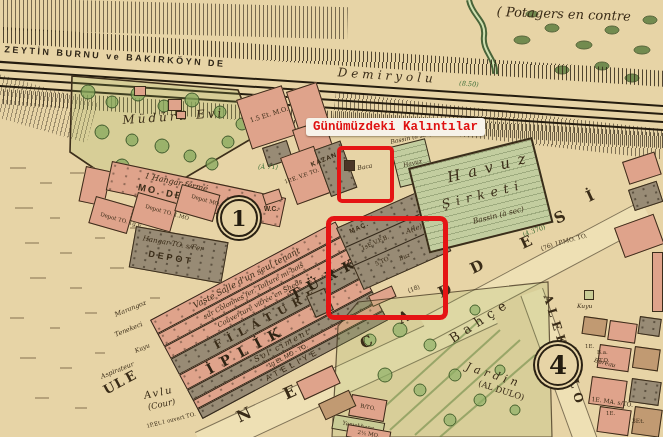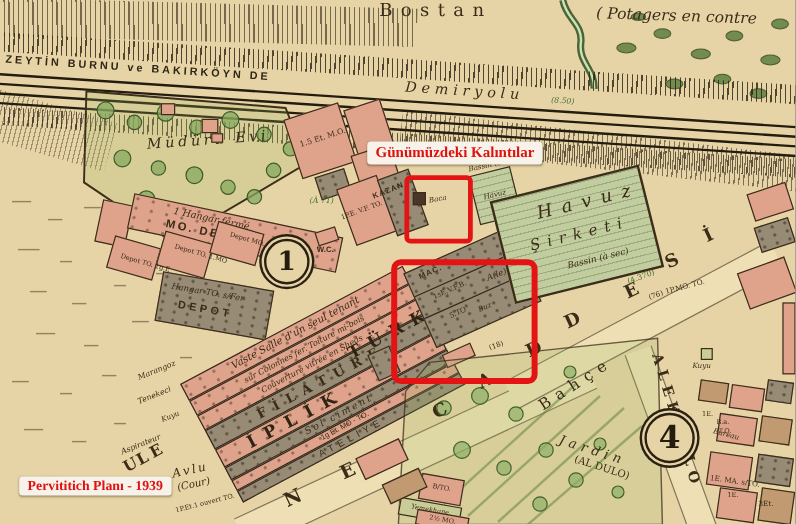--- a/index.html
+++ b/index.html
@@ -19,21 +19,21 @@
   .dark{background:#4a3527;}
   .hatch{position:absolute;left:0;right:0;background-image:repeating-linear-gradient(88deg,rgba(42,32,17,.8) 0 1px,transparent 1px 4px);}
   .hatchband{position:absolute;background-image:repeating-linear-gradient(88deg,rgba(42,32,17,.7) 0 1px,transparent 1px 4px);transform-origin:0 0;}
   .track{position:absolute;left:0;right:0;height:6px;border-top:2px solid #241c0f;border-bottom:2px solid #241c0f;}
   .rail{position:absolute;transform-origin:0 0;}
   .street{position:absolute;background:#eee0b4;border-top:1px solid rgba(59,45,26,.6);border-bottom:1px solid rgba(59,45,26,.6);transform-origin:0 0;}
   .strip{position:absolute;left:0;right:0;border:1.4px solid #33281a;box-sizing:border-box;display:flex;align-items:center;justify-content:center;overflow:hidden;}
   .circ{position:absolute;border:2.2px solid #2a2113;border-radius:50%;background:#e7d4a6;display:flex;align-items:center;justify-content:center;color:#241c0f;font-weight:bold;box-shadow:0 0 0 2px #e7d4a6,0 0 0 4px #2a2113;font-family:"DejaVu Serif",serif;}
   .pool{background-color:#c2cd9f;background-image:repeating-linear-gradient(0deg,transparent 0 5px,rgba(60,80,40,.28) 5px 6px);}
   .redbox{position:absolute;border:4px solid #e51414;border-radius:6px;z-index:40;background:transparent;}
-  .redlab{position:absolute;background:#f7f3ea;color:#df1111;font-family:Liberation Serif, serif;font-weight:bold;padding:2px 7px;border-radius:3px;z-index:41;box-shadow:0 1px 2px rgba(40,30,10,.4);white-space:nowrap;}
+  .redlab{position:absolute;background:#f7f3ea;color:#df1111;font-family:Liberation Mono, monospace;font-weight:bold;padding:2px 7px;border-radius:3px;z-index:41;box-shadow:0 1px 2px rgba(40,30,10,.4);white-space:nowrap;}
   svg{position:absolute;overflow:visible;}
 </style>
 </head>
 <body>
 
 <div id="map">
 
   <div class="hatchband" style="left:-4px;top:-2px;width:352px;height:32px;transform:rotate(1.5deg);opacity:.85;"></div>
   <svg style="left:440px;top:0;" width="80" height="80" viewBox="0 0 80 80">
     <path d="M29,0 C32,16 46,20 44,36 C42,52 56,58 55,74" fill="none" stroke="#2d5026" stroke-width="6" opacity=".85"></path>
@@ -46,21 +46,20 @@
       <ellipse cx="84" cy="45" rx="8" ry="4"></ellipse>
         <ellipse cx="112" cy="30" rx="7" ry="4"></ellipse>
       <ellipse cx="142" cy="50" rx="8" ry="4"></ellipse>
         <ellipse cx="62" cy="70" rx="7" ry="4"></ellipse>
       <ellipse cx="102" cy="66" rx="7" ry="4"></ellipse>
         <ellipse cx="150" cy="20" rx="7" ry="4"></ellipse>
       <ellipse cx="32" cy="14" rx="6" ry="3"></ellipse>
         <ellipse cx="132" cy="78" rx="7" ry="4"></ellipse>
     </g>
   </svg>
-  <span class="lbl" style="left:316px;top:1px;font-size:15px;letter-spacing:7px;">Bostan</span>
   <span class="lbl i" style="left:497px;top:5px;font-size:13px;transform:rotate(2deg);">( Potagers en contre</span>
 
   <div class="rail" style="left:-12px;top:26px;width:700px;height:78px;transform:rotate(3.8deg);">
     <div class="hatch" style="top:0;height:16px;"></div>
     <span class="lbl sans b" style="left:18px;top:18px;font-size:9px;letter-spacing:2.5px;color:#2e2517;">ZEYTİN BURNU ve BAKIRKÖYN DE</span>
     <span class="lbl i" style="left:352px;top:17px;font-size:12px;letter-spacing:4px;">Demiryolu</span>
     <span class="lbl i grn" style="left:474px;top:23px;font-size:6.5px;">(8.50)</span>
     <div class="track" style="top:34px;"></div>
     <div class="track" style="top:50px;"></div>
     <div class="hatch" style="top:62px;height:15px;opacity:.9;"></div>
@@ -309,17 +308,14 @@
   <span class="lbl" style="left:599px;top:358px;font-size:5.5px;">T.O.</span>
   <span class="lbl" style="left:592px;top:396px;font-size:6px;transform:rotate(8deg);">1E. MA. s/TO.</span>
   <span class="lbl" style="left:606px;top:411px;font-size:5.5px;">1E.</span>
   <span class="lbl" style="left:632px;top:418px;font-size:6px;">3Et.</span>
 
   <div class="redlab" style="left:306px;top:118px;font-size:12.5px;">
     <span>Günümüzdeki Kalıntılar</span>
   </div>
   <div class="redbox" style="left:337px;top:146px;width:49px;height:49px;border-width:4px;border-radius:5px;"></div>
   <div class="redbox" style="left:326px;top:216px;width:112px;height:94px;border-width:5px;border-radius:8px;"></div>
-  <div class="redlab" style="left:16px;top:397px;font-size:11.5px;">
-    <span>Pervititich Planı - 1939</span>
-  </div>
 
 </div>
 
 </body></html>

